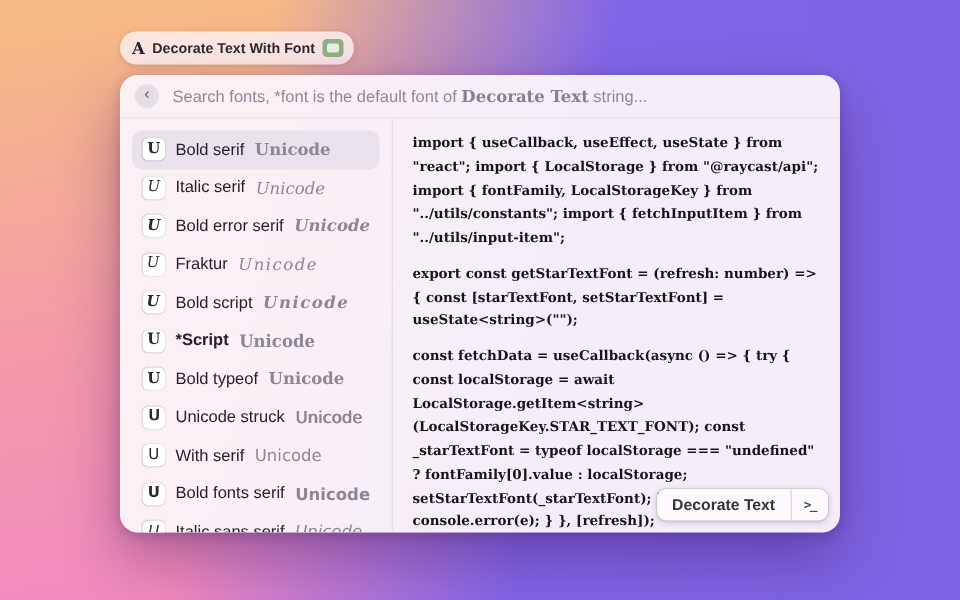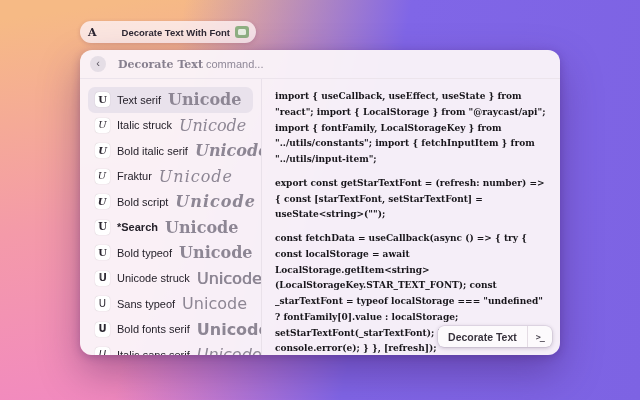--- a/index.html
+++ b/index.html
@@ -14,21 +14,21 @@
 
   
   .pill {
     position:absolute; left:80px; top:21px; height:22px;
     display:flex; align-items:center; gap:5px;
     background:rgba(252,240,243,0.82);
     border-radius:11px; padding:0 7px 0 8px;
     box-shadow:0 1px 4px rgba(80,30,90,0.18);
   }
   .pill-icon { font-family:"DejaVu Serif",serif; font-weight:bold; font-size:11px; color:#2b2430; line-height:1; }
-  .pill-title { font-size:9.5px; font-weight:bold; color:#2e2833; white-space:nowrap;margin-left:20px; }
+  .pill-title { font-size:9.5px; font-weight:bold; color:#2e2833; white-space:nowrap; }
   .pill-badge { width:14px; height:12px; background:#8fb083; border-radius:3px; position:relative; }
   .pill-badge::after { content:""; position:absolute; left:3px; top:3px; width:8px; height:6px; background:#e9efe3; border-radius:1.5px; }
 
   
   .window {
     position:absolute; left:80px; top:50px; width:480px; height:305px;
     background:rgba(250,244,249,0.96);
     border-radius:12px; overflow:hidden;
     box-shadow:0 18px 40px rgba(60,20,90,0.38), 0 2px 8px rgba(60,20,90,0.25);
     display:flex; flex-direction:column;
@@ -55,21 +55,21 @@
   }
   .row.selected { background:#e9e2ec; }
   .u-icon {
     width:15px; height:15px; background:#ffffff; border-radius:4px;
     display:flex; align-items:center; justify-content:center; flex:0 0 15px;
     box-shadow:0 0 1px rgba(0,0,0,0.25);
   }
   .u-letter { font-size:10px; color:#2b2630; line-height:1; }
   .row-label { font-size:11px; color:#26222b; white-space:nowrap; }
   .row-label.strong { font-weight:bold; }
-  .row-tag { font-size:16px; color:#8d8694; white-space:nowrap; }
+  .row-tag { font-size:11px; color:#8d8694; white-space:nowrap; }
 
   
   .bold-serif        { font-family:"DejaVu Serif",serif; font-weight:bold; }
   .italic-serif      { font-family:"DejaVu Serif",serif; font-style:italic; }
   .bold-italic-serif { font-family:"DejaVu Serif",serif; font-weight:bold; font-style:italic; }
   .script            { font-family:"DejaVu Serif",serif; font-style:italic; letter-spacing:1px; }
   .bold-script       { font-family:"DejaVu Serif",serif; font-style:italic; font-weight:bold; letter-spacing:1px; }
   .fraktur           { font-family:"DejaVu Serif",serif; font-weight:bold; transform:scaleY(1.05); }
   .bold-fraktur      { font-family:"DejaVu Serif",serif; font-weight:bold; }
   .double-struck     { font-family:"DejaVu Sans",sans-serif; text-shadow:0.6px 0 0 currentColor; }
@@ -107,49 +107,50 @@
   <span class="pill-title">Decorate Text With Font</span>
   <span class="pill-badge"></span>
 </div>
 
 <div class="window">
   <div class="searchbar">
     <span class="back-btn">
       <span>‹</span>
     </span>
     <span class="search-input">
+      <span>Search fonts, *font is the default font of</span>
       <span class="ph-cmd">Decorate Text</span>
-      <span>command...</span>
+      <span>string...</span>
     </span>
   </div>
 
   <div class="content">
     <div class="sidebar">
 
         <div class="row selected">
           <span class="u-icon">
             <span class="u-letter bold-serif">U</span>
           </span>
-          <span class="row-label">Text serif</span>
+          <span class="row-label">Bold serif</span>
           <span class="row-tag bold-serif">Unicode</span>
         </div>
 
         <div class="row">
           <span class="u-icon">
             <span class="u-letter italic-serif">U</span>
           </span>
-          <span class="row-label">Italic struck</span>
+          <span class="row-label">Italic serif</span>
           <span class="row-tag italic-serif">Unicode</span>
         </div>
 
         <div class="row">
           <span class="u-icon">
             <span class="u-letter bold-italic-serif">U</span>
           </span>
-          <span class="row-label">Bold italic serif</span>
+          <span class="row-label">Bold error serif</span>
           <span class="row-tag bold-italic-serif">Unicode</span>
         </div>
 
         <div class="row">
           <span class="u-icon">
             <span class="u-letter script">U</span>
           </span>
           <span class="row-label">Fraktur</span>
           <span class="row-tag script">Unicode</span>
         </div>
@@ -159,21 +160,21 @@
             <span class="u-letter bold-script">U</span>
           </span>
           <span class="row-label">Bold script</span>
           <span class="row-tag bold-script">Unicode</span>
         </div>
 
         <div class="row">
           <span class="u-icon">
             <span class="u-letter fraktur">U</span>
           </span>
-          <span class="row-label strong">*Search</span>
+          <span class="row-label strong">*Script</span>
           <span class="row-tag fraktur">Unicode</span>
         </div>
 
         <div class="row">
           <span class="u-icon">
             <span class="u-letter bold-fraktur">U</span>
           </span>
           <span class="row-label">Bold typeof</span>
           <span class="row-tag bold-fraktur">Unicode</span>
         </div>
@@ -183,21 +184,21 @@
             <span class="u-letter double-struck">U</span>
           </span>
           <span class="row-label">Unicode struck</span>
           <span class="row-tag double-struck">Unicode</span>
         </div>
 
         <div class="row">
           <span class="u-icon">
             <span class="u-letter sans-serif">U</span>
           </span>
-          <span class="row-label">Sans typeof</span>
+          <span class="row-label">With serif</span>
           <span class="row-tag sans-serif">Unicode</span>
         </div>
 
         <div class="row">
           <span class="u-icon">
             <span class="u-letter bold-sans-serif">U</span>
           </span>
           <span class="row-label">Bold fonts serif</span>
           <span class="row-tag bold-sans-serif">Unicode</span>
         </div>

